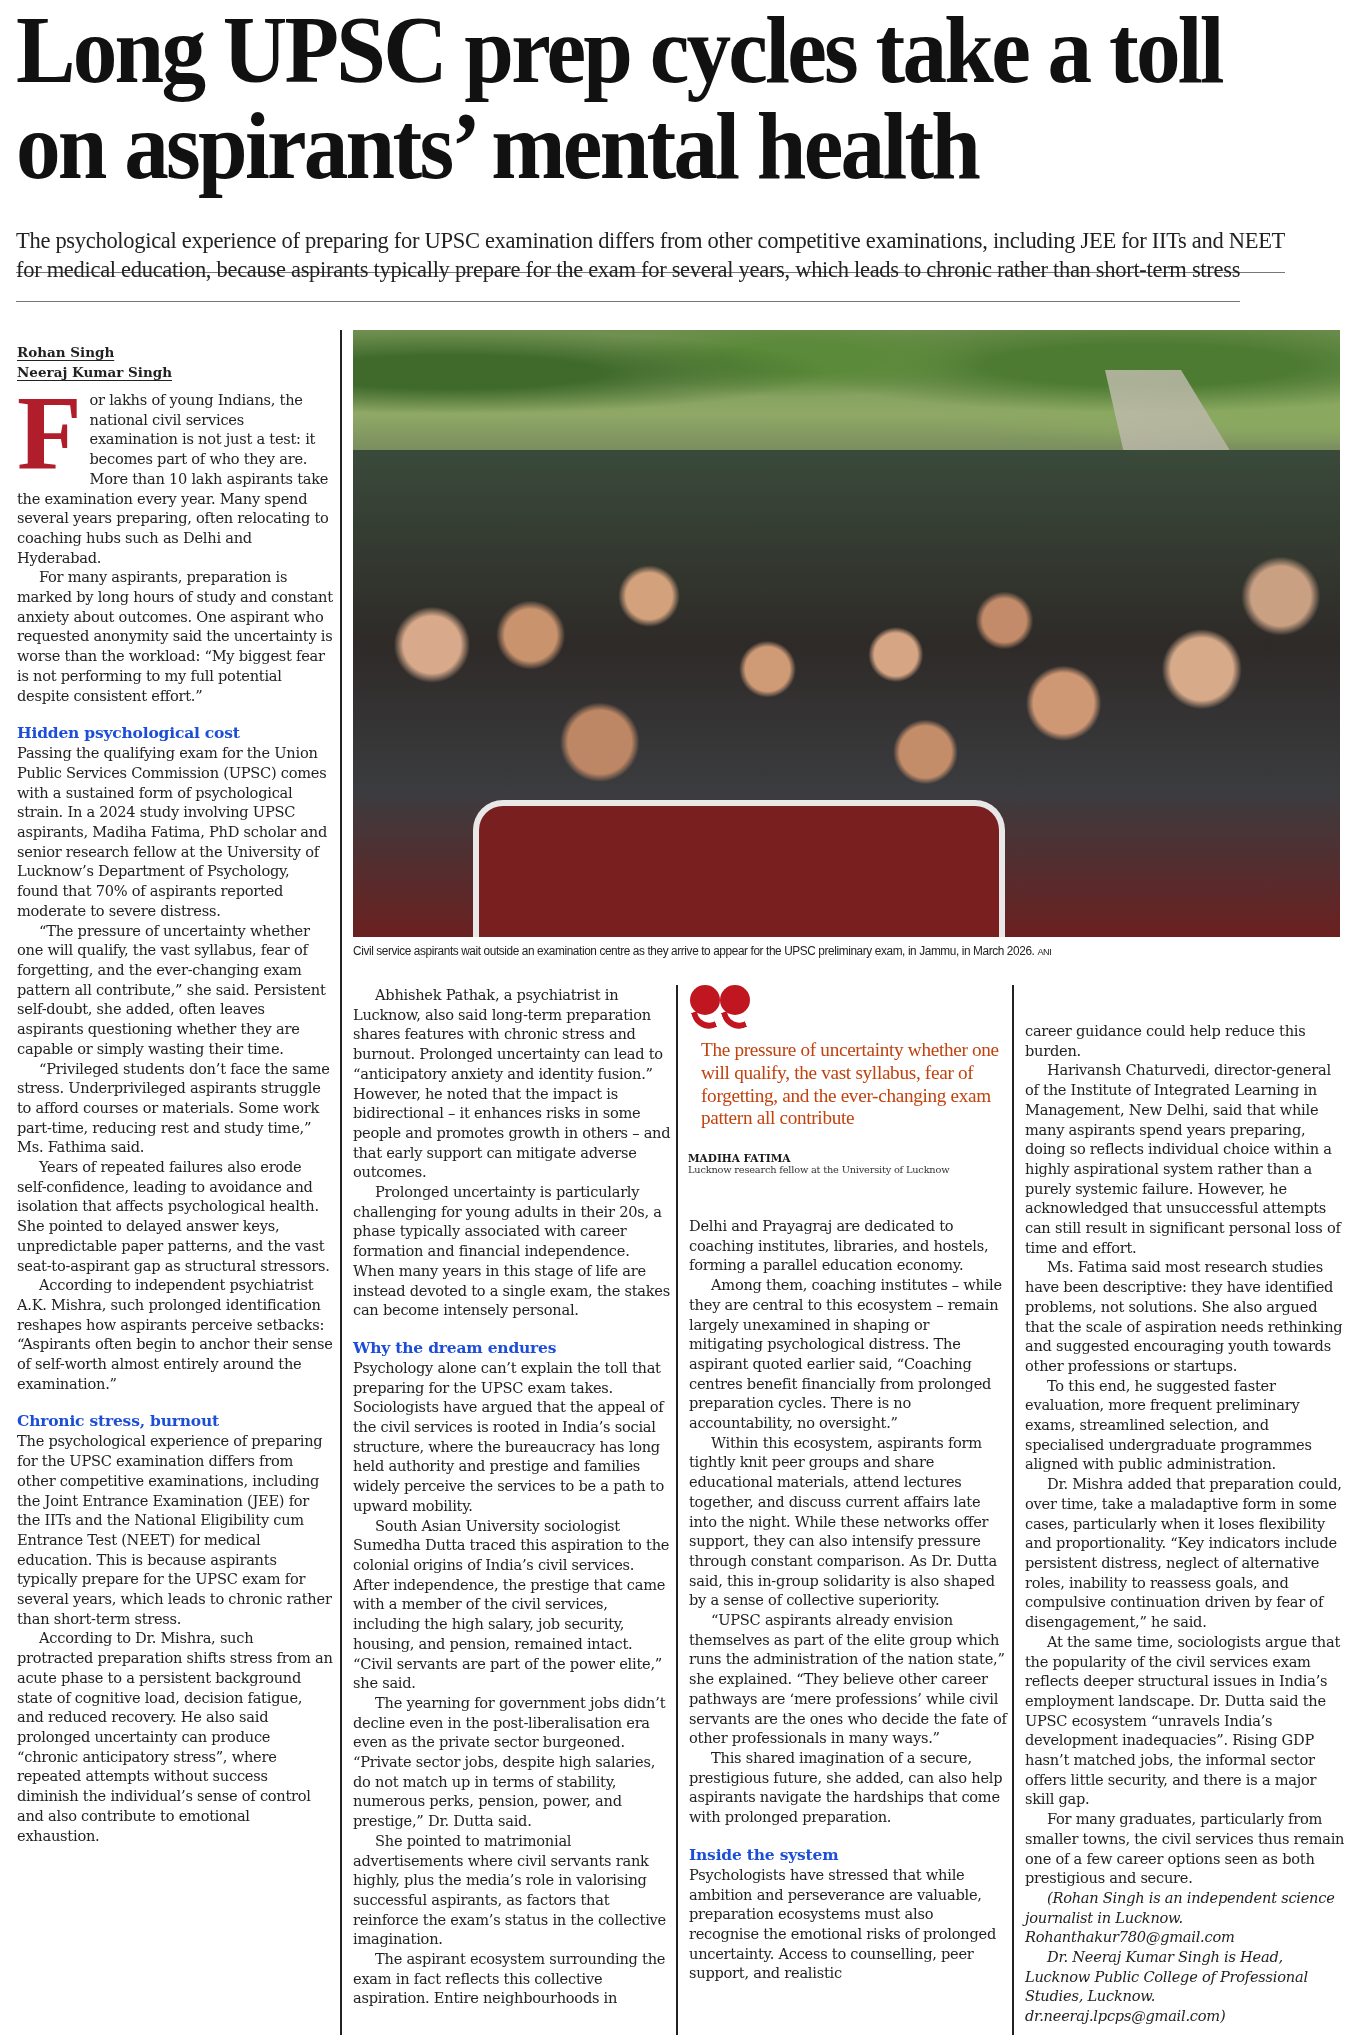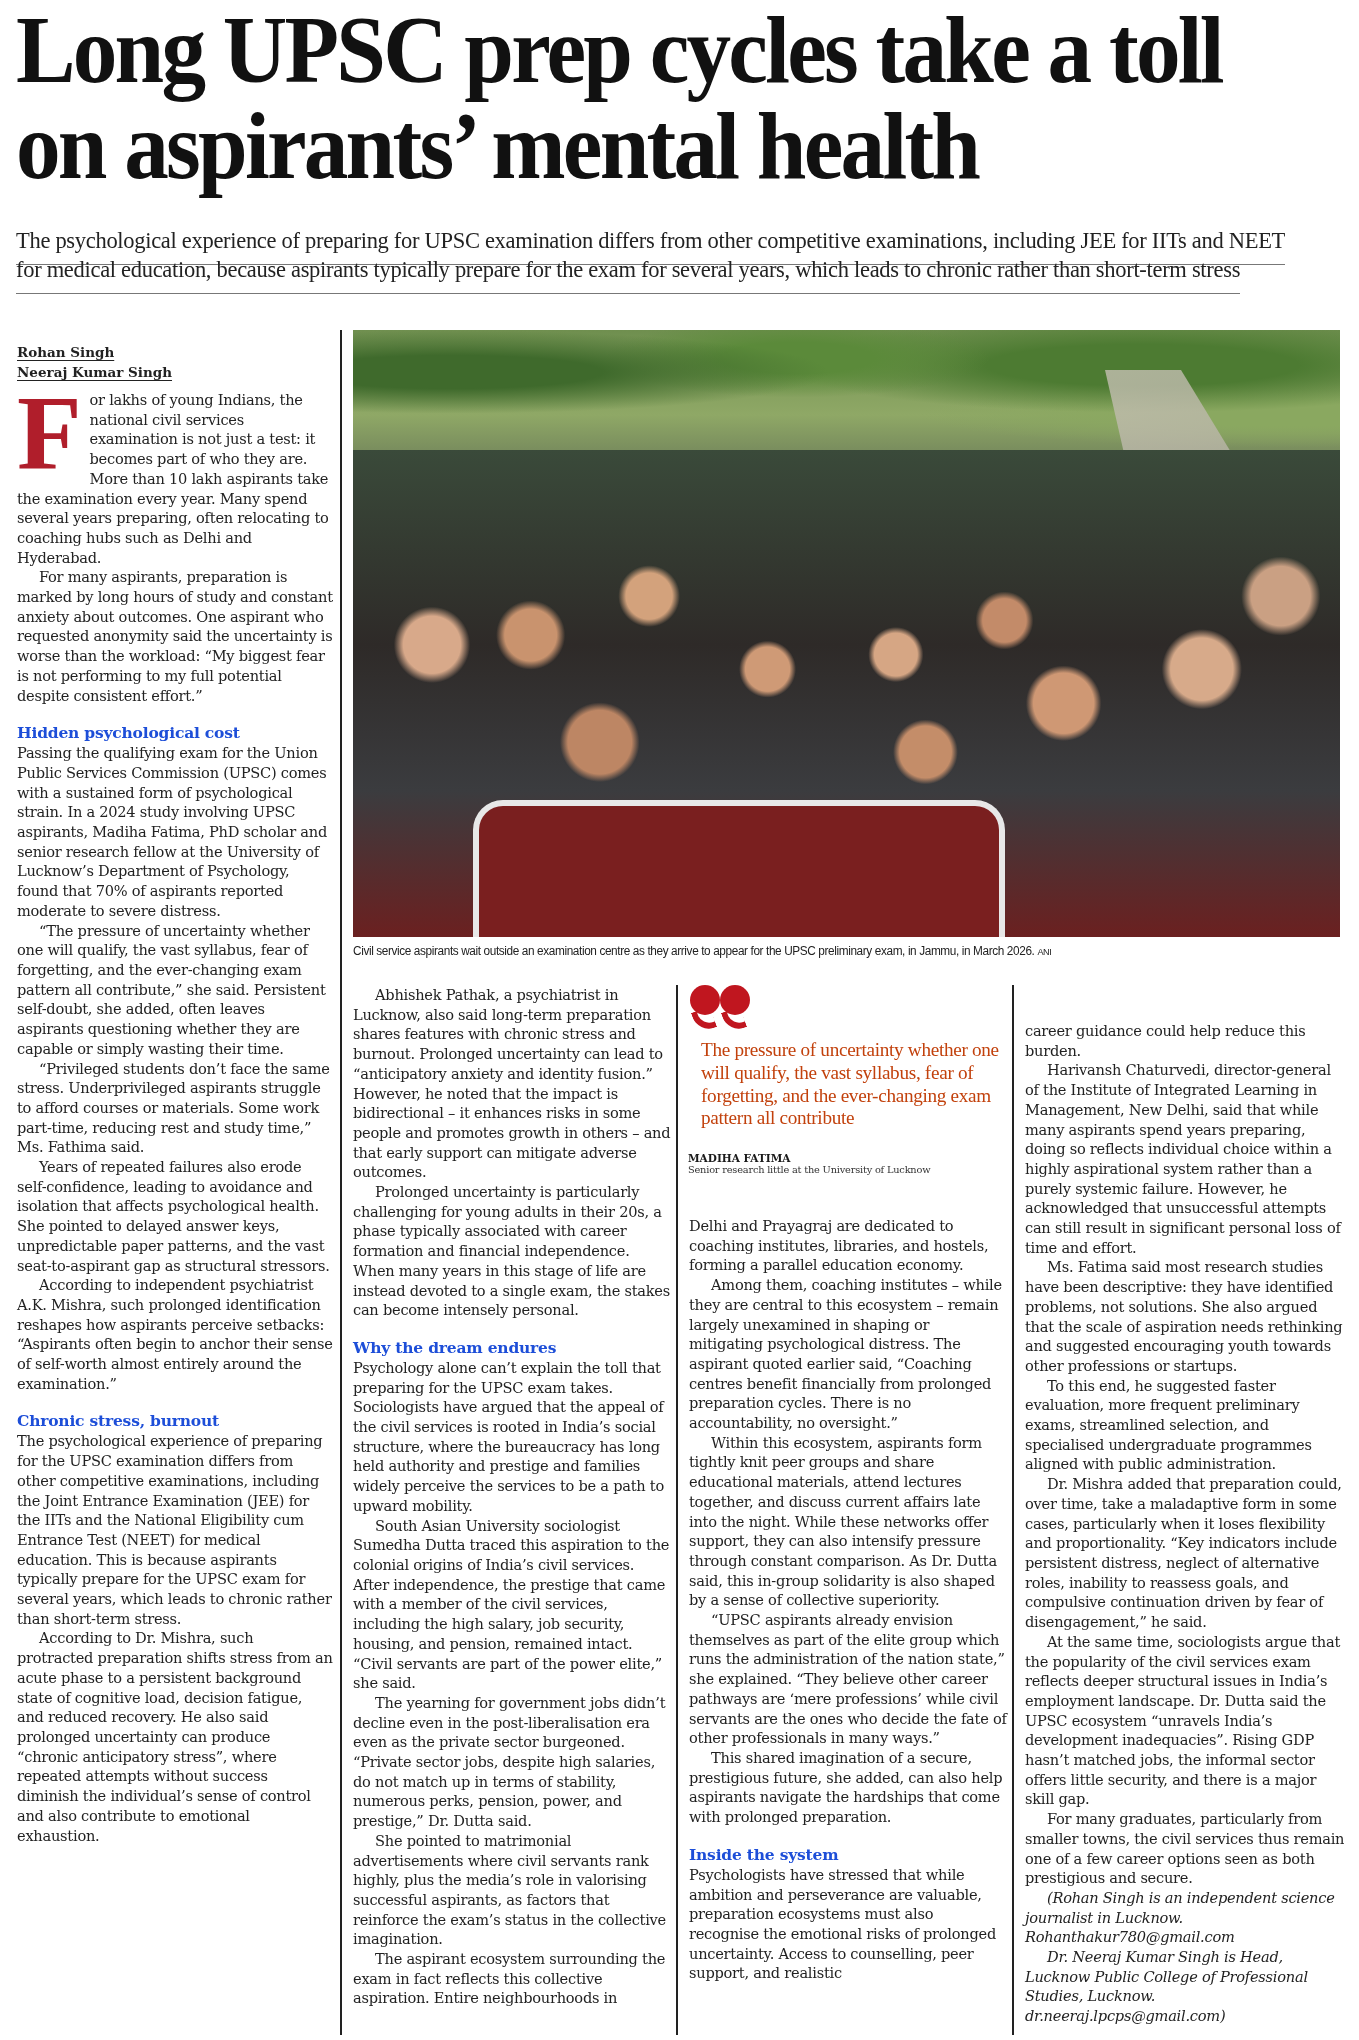--- a/index.html
+++ b/index.html
@@ -5,21 +5,21 @@
   html, body { margin:0; padding:0; background:#fff; }
   body { width:1359px; height:2040px; position:relative; overflow:hidden; color:#1a1a1a;
          font-family:"DejaVu Serif", "Liberation Serif", serif; }
   .headline { position:absolute; left:16px; top:2px; width:1330px; margin:0;
               font-family:"Liberation Serif", serif; font-weight:bold; font-size:96px;
               line-height:96px; letter-spacing:-3px; transform:scaleX(0.93); transform-origin:left top;
               color:#111; }
   .deck { position:absolute; left:16px; top:226px; width:1330px; margin:0;
           font-family:"Liberation Serif", serif; font-size:22.5px; line-height:29px; color:#222;
           letter-spacing:-0.3px; }
-  .deck span { border-bottom:1.5px solid #777; padding-bottom:11px; }
+  .deck span { border-bottom:1.5px solid #777; padding-bottom:19px; }
   .byline { position:absolute; left:17px; top:326px; font-family:"DejaVu Serif", serif;
             font-weight:bold; font-size:13.5px; line-height:20px; color:#222;margin-top:16px; }
   .byline div { text-decoration:underline; text-underline-offset:3px; }
   .col { position:absolute; font-size:14.6px; line-height:19.7px; letter-spacing:-0.25px;
          font-family:"DejaVu Serif", serif; color:#222; }
   .col p { margin:0; text-indent:22px; }
   .col p.noind { text-indent:0; }
   .col h3 { margin:18px 0 0 0; font-size:15.5px; line-height:20px; color:#1d4ed8;
             font-weight:bold; font-family:"DejaVu Serif", serif; letter-spacing:-0.2px; }
   .col .ital p { font-style:italic; }
@@ -121,21 +121,21 @@
   <p>The aspirant ecosystem surrounding the exam in fact reflects this collective aspiration. Entire neighbourhoods in</p>
 </div>
 
 <div class="pull">
   <div class="marks">
     <span style="left:2px;"></span>
       <span style="left:32px;"></span>
   </div>
   <p class="quote">The pressure of uncertainty whether one will qualify, the vast syllabus, fear of forgetting, and the ever-changing exam pattern all contribute</p>
   <div class="qname">MADIHA FATIMA</div>
-  <div class="qrole">Senior research little at the University of Lucknow</div>
+  <div class="qrole">Lucknow research fellow at the University of Lucknow</div>
 </div>
 
 <div class="col" style="left:689px; top:1216px; width:318px;">
   <p class="noind">Delhi and Prayagraj are dedicated to coaching institutes, libraries, and hostels, forming a parallel education economy.</p>
   <p>Among them, coaching institutes – while they are central to this ecosystem – remain largely unexamined in shaping or mitigating psychological distress. The aspirant quoted earlier said, “Coaching centres benefit financially from prolonged preparation cycles. There is no accountability, no oversight.”</p>
   <p>Within this ecosystem, aspirants form tightly knit peer groups and share educational materials, attend lectures together, and discuss current affairs late into the night. While these networks offer support, they can also intensify pressure through constant comparison. As Dr. Dutta said, this in-group solidarity is also shaped by a sense of collective superiority.</p>
   <p>“UPSC aspirants already envision themselves as part of the elite group which runs the administration of the nation state,” she explained. “They believe other career pathways are ‘mere professions’ while civil servants are the ones who decide the fate of other professionals in many ways.”</p>
   <p>This shared imagination of a secure, prestigious future, she added, can also help aspirants navigate the hardships that come with prolonged preparation.</p>
   <h3>Inside the system</h3>
   <p class="noind">Psychologists have stressed that while ambition and perseverance are valuable, preparation ecosystems must also recognise the emotional risks of prolonged uncertainty. Access to counselling, peer support, and realistic</p>

